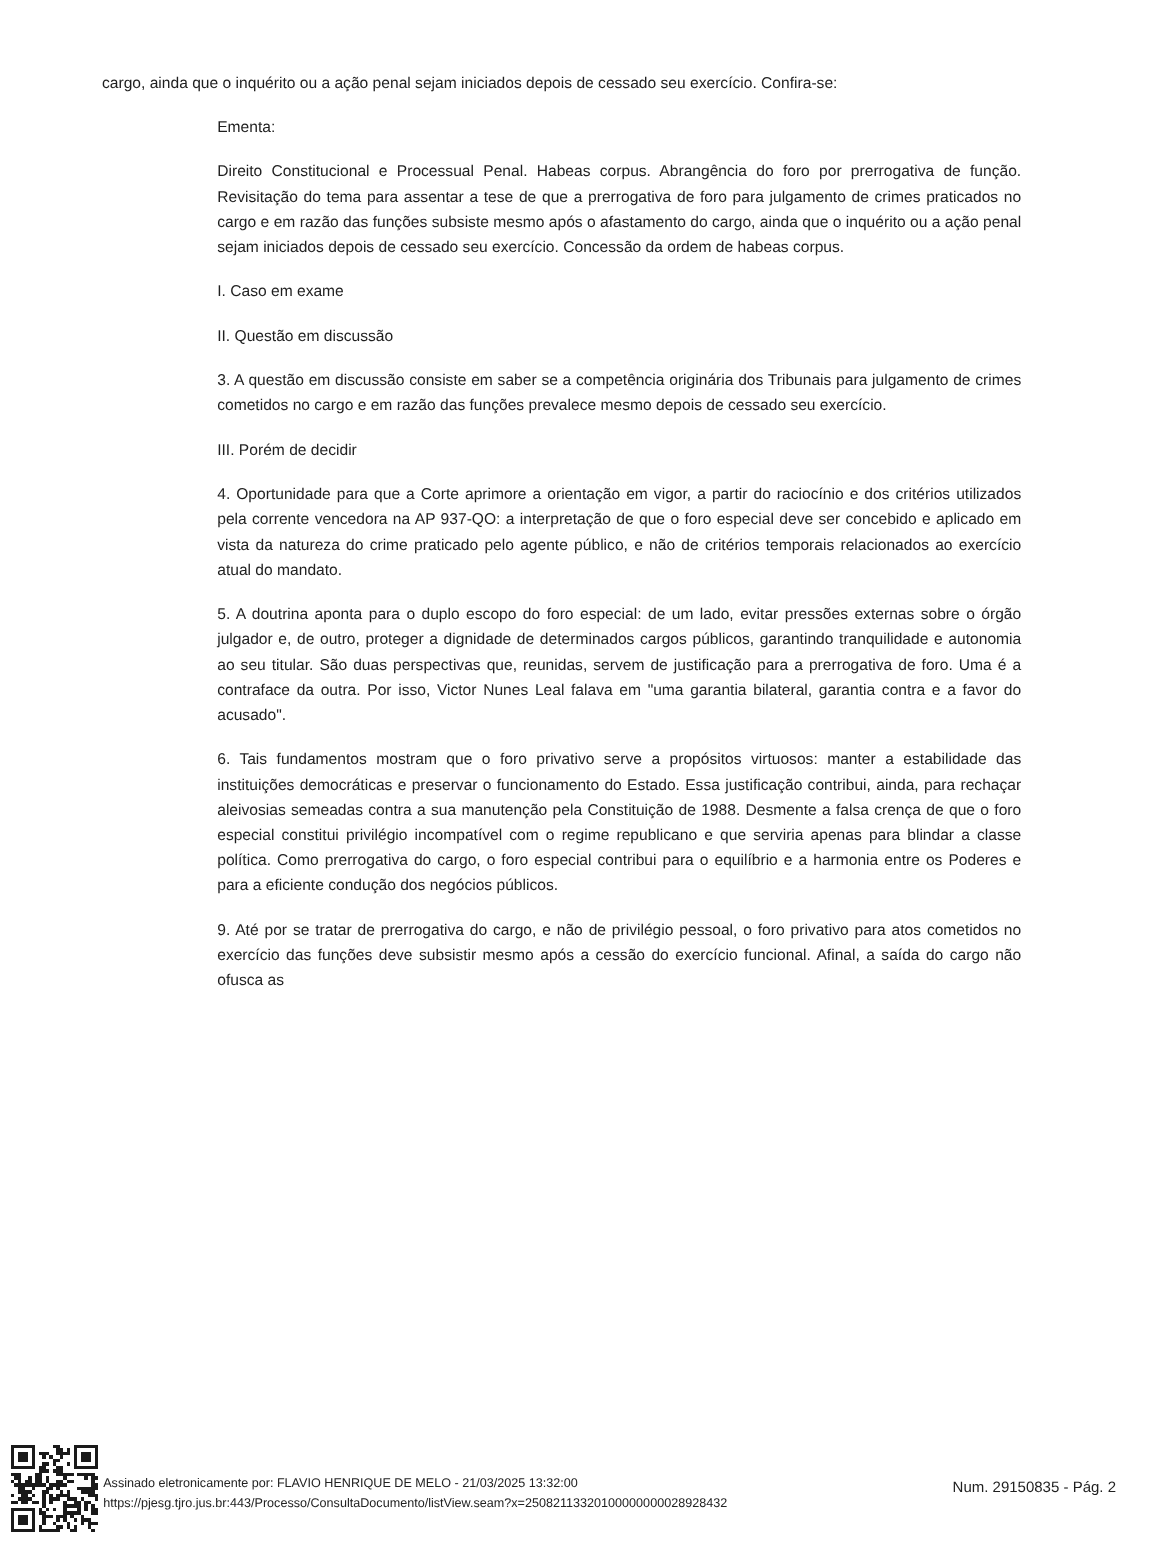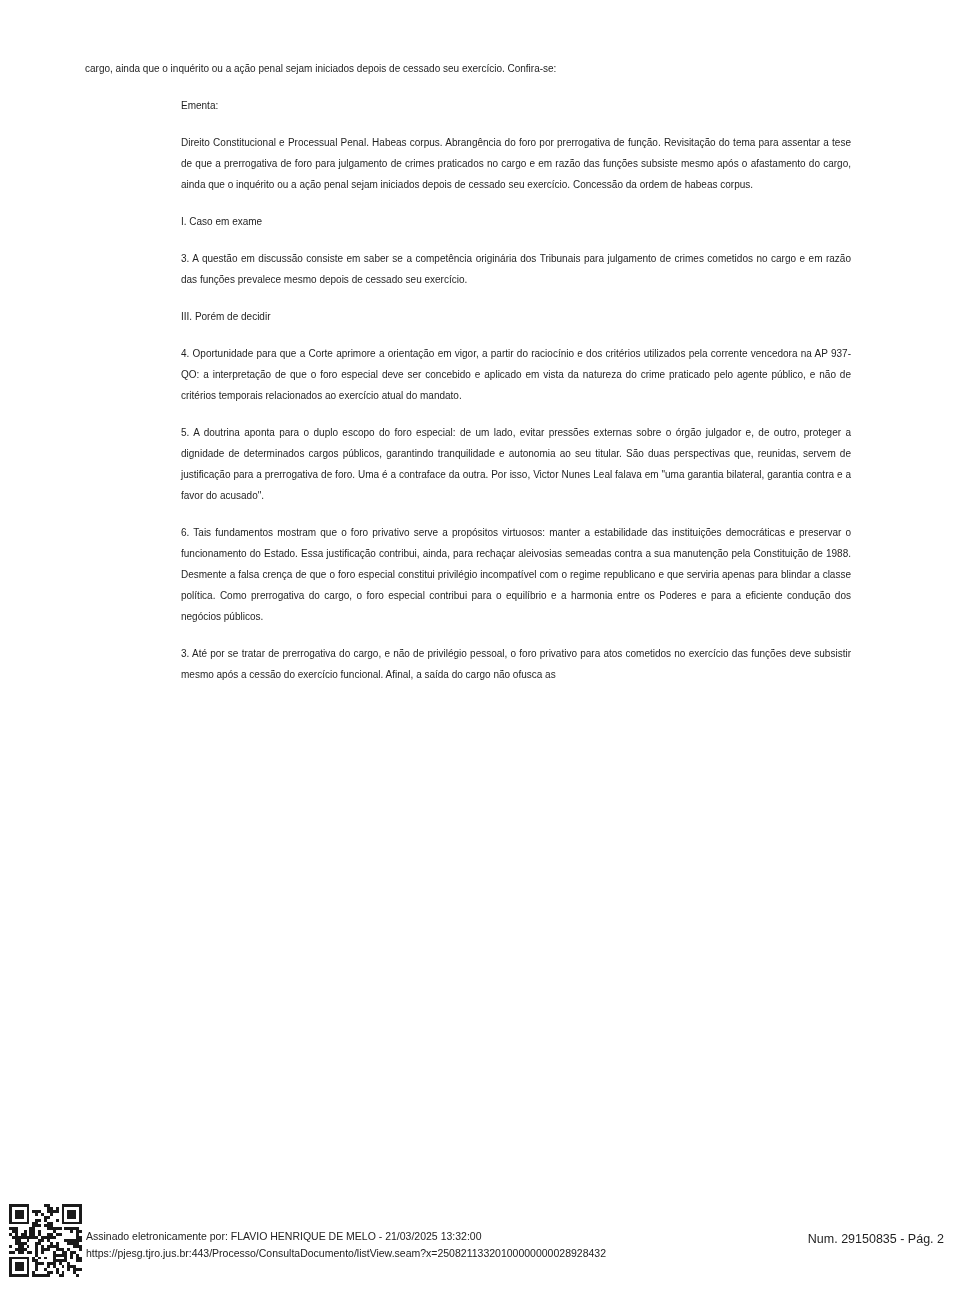--- a/index.html
+++ b/index.html
@@ -14,21 +14,21 @@
     background: #ffffff;
     font-family: "Liberation Sans", "DejaVu Sans", sans-serif;
     color: #1f1f1f;
     overflow: hidden;
   }
   .content {
     position: absolute;
     left: 85px;
     top: 58px;
     width: 792px;
-    font-size: 10px;
+    font-size: 13px;
     line-height: 21px;
     text-align: justify;
   }
   .content p {
     margin: 0 0 16px 0;
   }
   .quoted-block {
     margin-left: 96px;
     width: 670px;
   }
@@ -51,44 +51,45 @@
     left: 86px;
     top: 30px;
     width: 620px;
     font-size: 10.5px;
     line-height: 16.5px;
     color: #222222;
     white-space: nowrap;
   }
   .page-ref {
     position: absolute;
-    right: 16px;
+    right: 30px;
     top: 34px;
     font-size: 12.5px;
     color: #1f1f1f;
   }
 </style>
 </head>
 <body>
 
 <div class="page">
 
   <div class="content">
     <p>cargo, ainda que o inquérito ou a ação penal sejam iniciados depois de cessado seu exercício. Confira-se:</p>
 
     <div class="quoted-block">
       <p>Ementa:</p>
       <p>Direito Constitucional e Processual Penal. Habeas corpus. Abrangência do foro por prerrogativa de função. Revisitação do tema para assentar a tese de que a prerrogativa de foro para julgamento de crimes praticados no cargo e em razão das funções subsiste mesmo após o afastamento do cargo, ainda que o inquérito ou a ação penal sejam iniciados depois de cessado seu exercício. Concessão da ordem de habeas corpus.</p>
       <p>I. Caso em exame</p>
+      <p>II. Questão em discussão</p>
       <p>3. A questão em discussão consiste em saber se a competência originária dos Tribunais para julgamento de crimes cometidos no cargo e em razão das funções prevalece mesmo depois de cessado seu exercício.</p>
       <p>III. Porém de decidir</p>
       <p>4. Oportunidade para que a Corte aprimore a orientação em vigor, a partir do raciocínio e dos critérios utilizados pela corrente vencedora na AP 937-QO: a interpretação de que o foro especial deve ser concebido e aplicado em vista da natureza do crime praticado pelo agente público, e não de critérios temporais relacionados ao exercício atual do mandato.</p>
       <p>5. A doutrina aponta para o duplo escopo do foro especial: de um lado, evitar pressões externas sobre o órgão julgador e, de outro, proteger a dignidade de determinados cargos públicos, garantindo tranquilidade e autonomia ao seu titular. São duas perspectivas que, reunidas, servem de justificação para a prerrogativa de foro. Uma é a contraface da outra. Por isso, Victor Nunes Leal falava em "uma garantia bilateral, garantia contra e a favor do acusado".</p>
       <p>6. Tais fundamentos mostram que o foro privativo serve a propósitos virtuosos: manter a estabilidade das instituições democráticas e preservar o funcionamento do Estado. Essa justificação contribui, ainda, para rechaçar aleivosias semeadas contra a sua manutenção pela Constituição de 1988. Desmente a falsa crença de que o foro especial constitui privilégio incompatível com o regime republicano e que serviria apenas para blindar a classe política. Como prerrogativa do cargo, o foro especial contribui para o equilíbrio e a harmonia entre os Poderes e para a eficiente condução dos negócios públicos.</p>
-      <p>3. Até por se tratar de prerrogativa do cargo, e não de privilégio pessoal, o foro privativo para atos cometidos no exercício das funções deve subsistir mesmo após a cessão do exercício funcional. Afinal, a saída do cargo não ofusca as</p>
+      <p>9. Até por se tratar de prerrogativa do cargo, e não de privilégio pessoal, o foro privativo para atos cometidos no exercício das funções deve subsistir mesmo após a cessão do exercício funcional. Afinal, a saída do cargo não ofusca as</p>
     </div>
   </div>
 
   <div class="footer">
     <div class="qr">
       <svg id="qr-svg" width="73" height="73" viewBox="0 0 25 25" shape-rendering="crispEdges">
           <rect x="12" y="0" width="1" height="1" fill="#1a1a1a"></rect>
           <rect x="13" y="0" width="1" height="1" fill="#1a1a1a"></rect>
           <rect x="13" y="1" width="1" height="1" fill="#1a1a1a"></rect>
           <rect x="14" y="1" width="1" height="1" fill="#1a1a1a"></rect>

